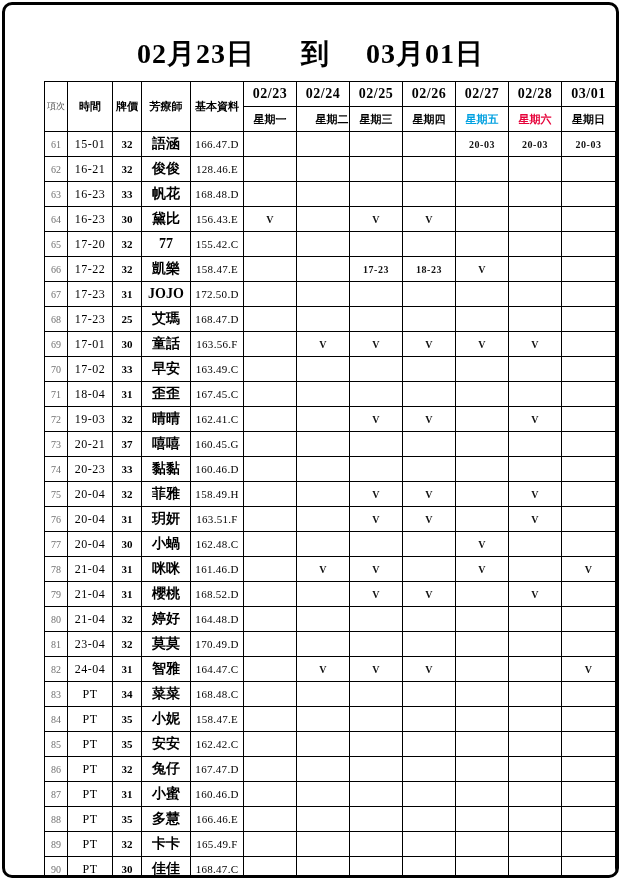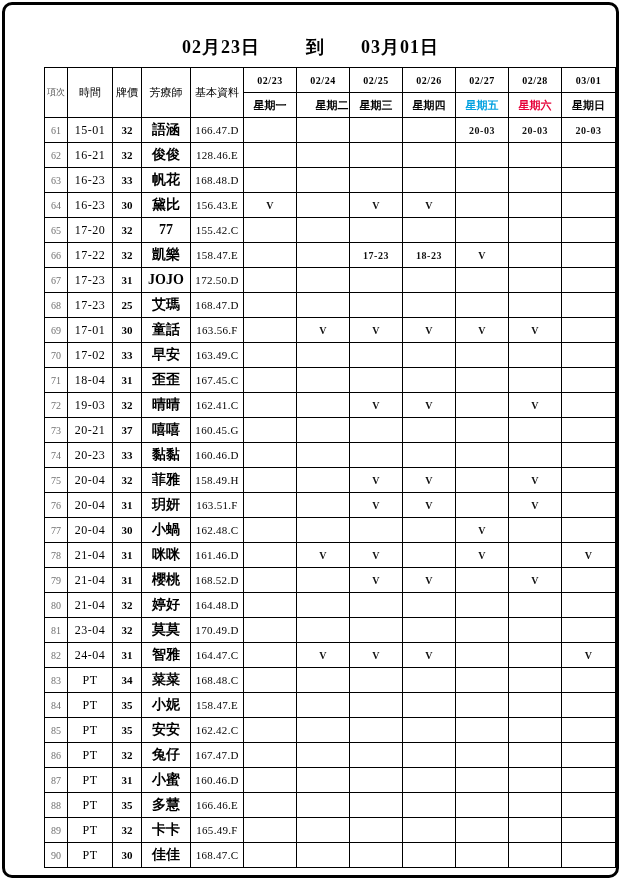--- a/index.html
+++ b/index.html
@@ -1,27 +1,27 @@
 <!DOCTYPE html>
 <html><head>
 <meta charset="utf-8">
 <style>
   html,body{margin:0;padding:0;background:#fff;}
   body{width:621px;height:881px;position:relative;font-family:"Liberation Serif",serif;}
   .page{position:absolute;left:2px;top:2px;right:2px;bottom:3px;border:3px solid #000;border-radius:10px;background:#fff;box-sizing:border-box;overflow:hidden;}
-  .title{margin-top:30px;display:flex;justify-content:center;align-items:center;font-size:18px;font-weight:bold;color:#000;letter-spacing:1px;}
+  .title{margin-top:30px;display:flex;justify-content:center;align-items:center;font-size:28px;font-weight:bold;color:#000;letter-spacing:1px;}
   .title .t-from{margin-right:46px;}
   .title .t-mid{margin-right:36px;}
   table.sched{border-collapse:collapse;margin:8px 0 0 39px;table-layout:fixed;}
   table.sched th,table.sched td{border:1px solid #000;padding:0;text-align:center;vertical-align:middle;overflow:hidden;white-space:nowrap;}
   table.sched th{height:24px;}
   table.sched td{height:24px;}
-  .h-left{font-size:11px;font-weight:normal;}
+  .h-left{font-size:11px;font-weight:bold;}
   .h-index{font-size:9px;font-weight:normal;color:#555;}
-  .date-th{font-size:10px;font-weight:bold;letter-spacing:0.5px;}
+  .date-th{font-size:14px;font-weight:bold;letter-spacing:0.5px;}
   .weekday-th{font-size:11px;font-weight:bold;}
   .c-no{font-size:10px;font-weight:normal;color:#707070;}
   .c-time{font-size:12px;font-weight:normal;letter-spacing:0.5px;}
   .c-price{font-size:11px;font-weight:bold;}
   .c-name{font-size:14px;font-weight:bold;}
   .c-info{font-size:11px;font-weight:normal;letter-spacing:0.3px;}
   .c-mark{font-size:10px;font-weight:bold;color:#111;letter-spacing:0.5px;}
 </style>
 </head>
 <body>

